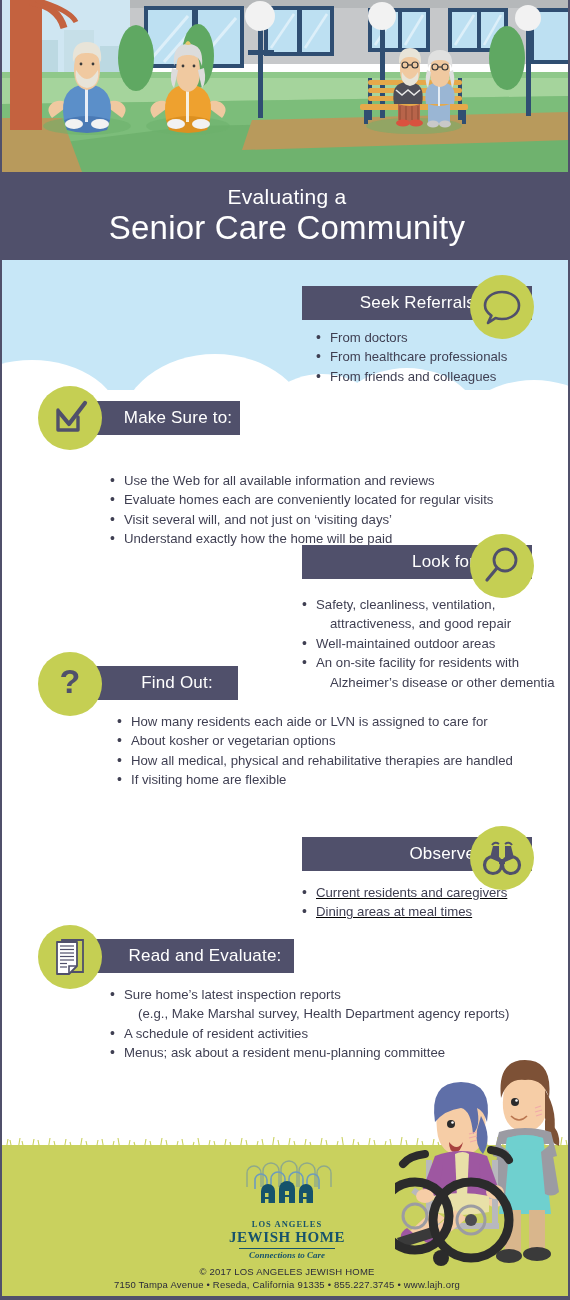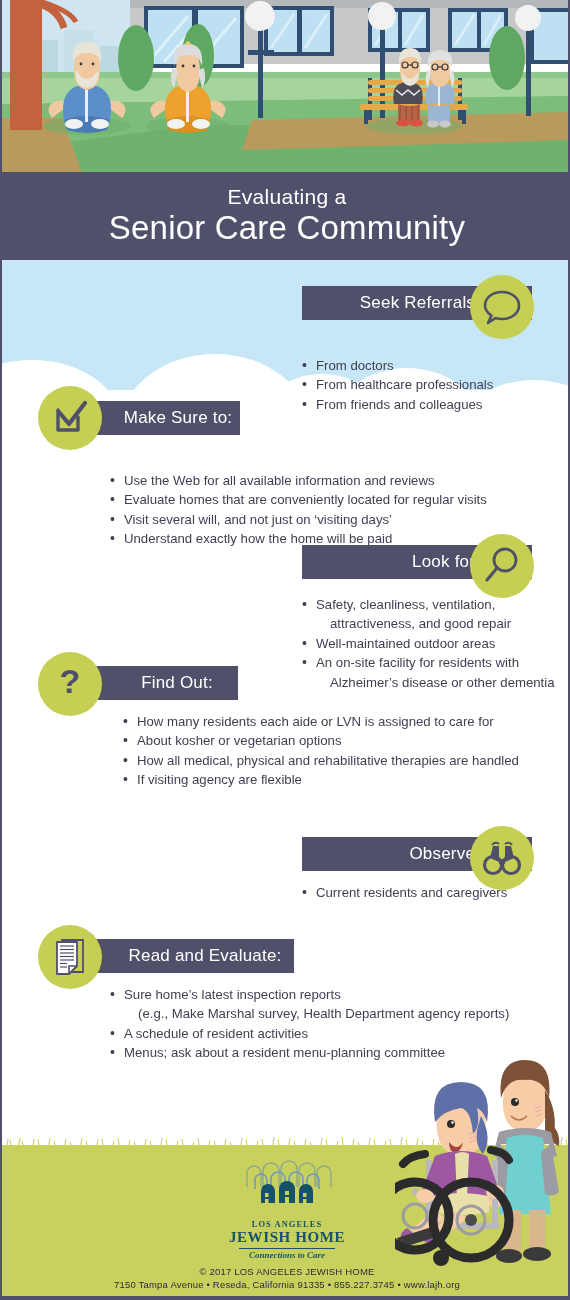--- a/index.html
+++ b/index.html
@@ -256,40 +256,40 @@
 
     <div class="section" style="left:0; top:26px; width:570px;">
       <div class="banner right-aligned" style="left:300px; top:0; width:230px;">
         <span>Seek Referrals:</span>
       </div>
       <div class="circle" style="left:468px; top:-11px;">
         <svg width="42" height="42" viewBox="0 0 42 42">
           <path d="M21 6 C31 6 38 12 38 19.5 C38 27 31 33 21 33 C18.6 33 16.4 32.7 14.4 32.1 L7 37 L10.4 29.6 C6.6 27 4 23.5 4 19.5 C4 12 11 6 21 6 Z" fill="none" stroke="#50506b" stroke-width="2.6" stroke-linejoin="round"></path>
         </svg>
       </div>
-      <ul class="bullets" style="left:300px; top:42px;margin-top:28px;">
+      <ul class="bullets" style="left:314px; top:42px;">
         <li>From doctors</li>
         <li>From healthcare professionals</li>
         <li>From friends and colleagues</li>
       </ul>
     </div>
 
     <div class="section" style="left:0; top:141px; width:570px;">
       <div class="banner left-aligned" style="left:72px; top:0; width:166px;">
         <span>Make Sure to:</span>
       </div>
       <div class="circle" style="left:36px; top:-15px;">
         <svg width="42" height="42" viewBox="0 0 42 42">
           <path d="M9 13 L9 33 L29 33 L29 20" fill="none" stroke="#50506b" stroke-width="3.4" stroke-linejoin="round" stroke-linecap="round"></path>
           <path d="M10 15 L20 27 L36 6" fill="none" stroke="#50506b" stroke-width="4.2" stroke-linejoin="round" stroke-linecap="round"></path>
         </svg>
       </div>
       <ul class="bullets" style="left:108px; top:46px;margin-top:24px;">
         <li>Use the Web for all available information and reviews</li>
-        <li>Evaluate homes that are conveniently located for regular visits</li>
+        <li>Evaluate homes each are conveniently located for regular visits</li>
         <li>Visit several will, and not just on ‘visiting days’</li>
         <li>Understand exactly how the home will be paid</li>
       </ul>
     </div>
 
     <div class="section" style="left:0; top:285px; width:570px;">
       <div class="banner right-aligned" style="left:300px; top:0; width:230px;">
         <span>Look for:</span>
       </div>
       <div class="circle" style="left:468px; top:-11px;">
@@ -309,45 +309,46 @@
 
     <div class="section" style="left:0; top:406px; width:570px;">
       <div class="banner left-aligned" style="left:72px; top:0; width:164px;">
         <span>Find Out:</span>
       </div>
       <div class="circle" style="left:36px; top:-14px;">
         <svg width="42" height="42" viewBox="0 0 42 42">
           <text x="21" y="30" font-family="Liberation Sans, sans-serif" font-size="34" font-weight="700" fill="#50506b" text-anchor="middle">?</text>
         </svg>
       </div>
-      <ul class="bullets" style="left:121px; top:46px;">
+      <ul class="bullets" style="left:115px; top:46px;">
         <li>How many residents each aide or LVN is assigned to care for</li>
         <li>About kosher or vegetarian options</li>
         <li>How all medical, physical and rehabilitative therapies are handled</li>
-        <li>If visiting agency are flexible</li>
+        <li>If visiting home are flexible</li>
       </ul>
     </div>
 
     <div class="section" style="left:0; top:577px; width:570px;">
       <div class="banner right-aligned" style="left:300px; top:0; width:230px;">
         <span>Observe:</span>
       </div>
       <div class="circle" style="left:468px; top:-11px;">
         <svg width="42" height="42" viewBox="0 0 42 42">
           <circle cx="12" cy="28" r="8.5" fill="none" stroke="#50506b" stroke-width="3.2"></circle>
           <circle cx="30" cy="28" r="8.5" fill="none" stroke="#50506b" stroke-width="3.2"></circle>
           <path d="M9 21 L12 9 L18 9 L18 25 Z" fill="#50506b"></path>
           <path d="M33 21 L30 9 L24 9 L24 25 Z" fill="#50506b"></path>
           <path d="M18 22 L24 22 L24 27 L18 27 Z" fill="#50506b"></path>
           <path d="M11 8 q3 -4 7 -1" fill="none" stroke="#50506b" stroke-width="2"></path>
           <path d="M31 8 q-3 -4 -7 -1" fill="none" stroke="#50506b" stroke-width="2"></path>
         </svg>
       </div>
-      <ul class="bullets" style="left:300px; top:46px;">
+      <ul class="bullets" style="left:300px; top:46px;text-decoration:underline;">
         <li>Current residents and caregivers</li>
+        <li>Dining areas at meal times</li>
       </ul>
     </div>
 
     <div class="section" style="left:0; top:679px; width:570px;">
       <div class="banner left-aligned" style="left:72px; top:0; width:220px;">
         <span>Read and Evaluate:</span>
       </div>
       <div class="circle" style="left:36px; top:-14px;">
         <svg width="42" height="42" viewBox="0 0 42 42">
           <path d="M13 4 L34 4 L34 36 L13 36 Z" fill="none" stroke="#50506b" stroke-width="1.8"></path>

